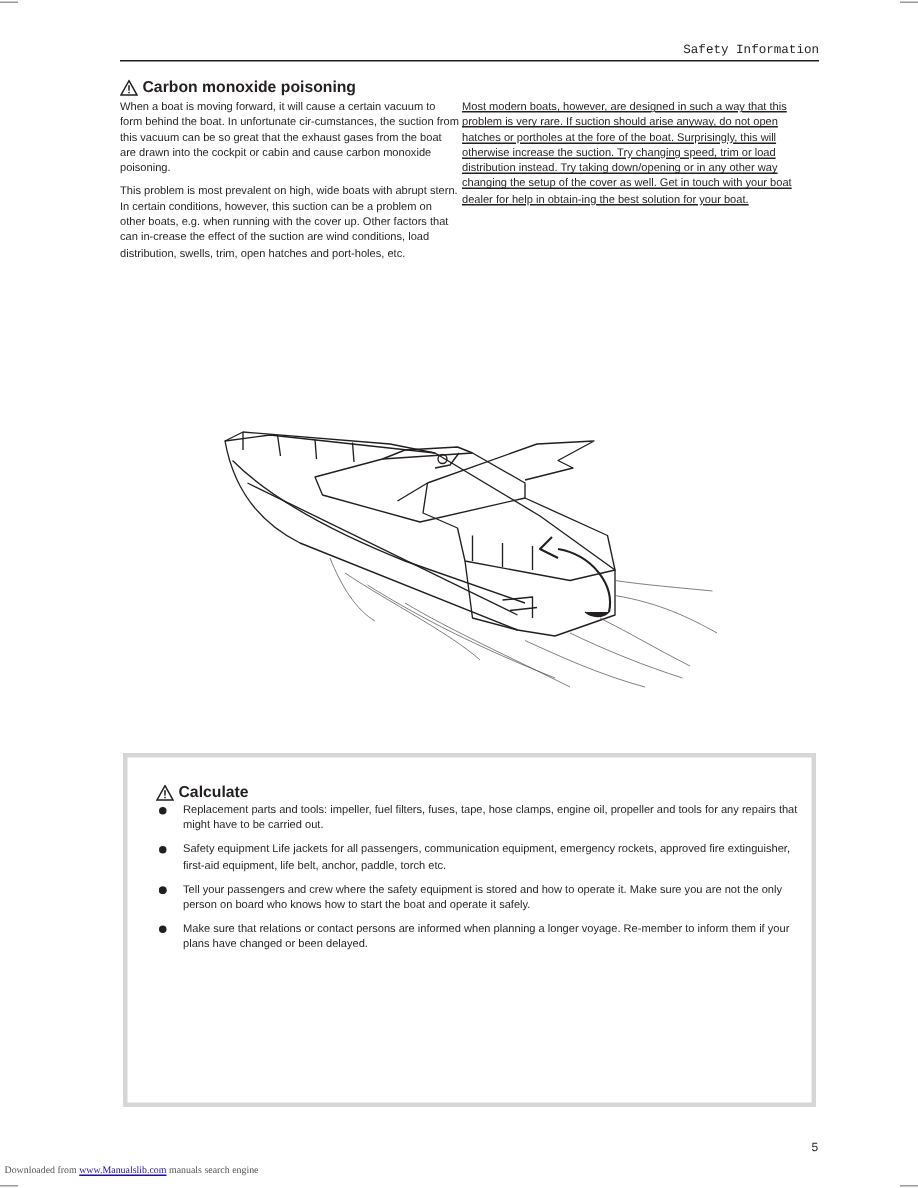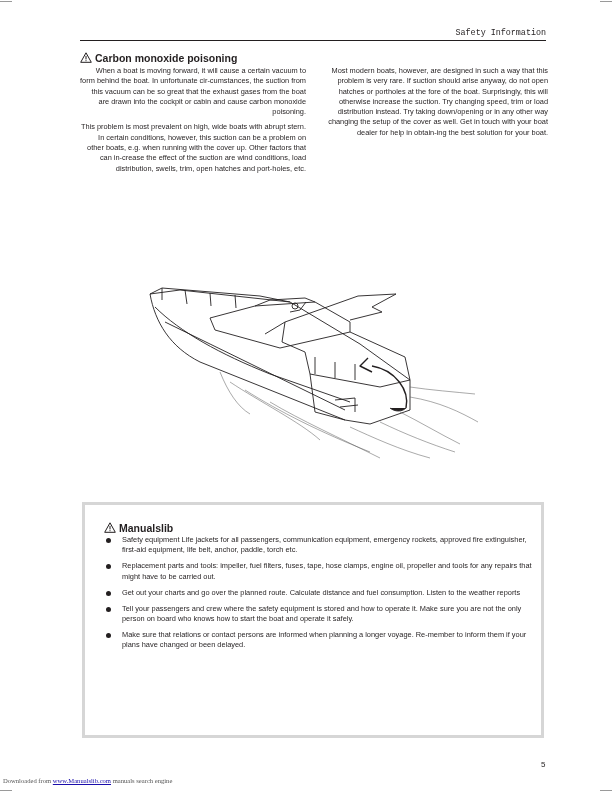--- a/index.html
+++ b/index.html
@@ -2,24 +2,24 @@
 <html><head>
 <meta charset="utf-8">
 <style>
   html, body { margin: 0; padding: 0; background: #ffffff; }
   body { width: 612px; height: 792px; position: relative; overflow: hidden;
          font-family: "Liberation Sans", sans-serif; color: #231f20; }
   .corner { position: absolute; height: 1px; width: 12px; background: #9a9a9a; }
   .hdr-title { position: absolute; right: 66px; top: 28px; font-size: 8.4px; color: #231f20; font-family: Liberation Mono, monospace; }
   .hdr-rule { position: absolute; left: 80px; top: 40px; width: 466px; height: 1px; background: #231f20; }
   .col { position: absolute; font-size: 7.4px; line-height: 10.3px; width: 226px; }
-  .col p { margin: 0 0 5px 0; text-align: right; }
+  .col p { margin: 0 0 5px 0; }
   .col1 { left: 80px; top: 52px; }
-  .col2 { left: 322px; top: 66px; }
-  h2 { margin: 0 0 1px 0; font-size: 10.5px; font-weight: bold; line-height: 13px; display: flex; align-items: flex-start; }
+  .col2 { left: 308px; top: 66px; text-decoration: underline; }
+  h2 { margin: 0 0 1px 0; font-size: 10.5px; font-weight: bold; line-height: 13px; display: flex; align-items: center; }
   .warn { display: inline-block; width: 12px; height: 11px; margin-right: 3px; }
   .illus { position: absolute; left: 110px; top: 262px; width: 380px; height: 200px; }
   .checkbox-frame { position: absolute; left: 82px; top: 502px; width: 462px; height: 236px;
        border: 3px solid #d6d6d6; box-sizing: border-box; background: #fff; }
   .checklist { position: absolute; left: 104px; top: 522px; width: 430px; font-size: 7.4px; line-height: 10.4px; }
   .checklist h2 { margin-bottom: 0; }
   .checklist ul { list-style: none; margin: 0; padding: 0; }
   .checklist li { position: relative; padding-left: 18px; margin-bottom: 5.5px; }
   .checklist li .bullet { position: absolute; left: 2px; top: 3px; width: 5px; height: 5px; border-radius: 50%; background: #231f20; }
   .checklist p { margin: 5px 0 0 0; }
@@ -96,26 +96,26 @@
 </svg>
 
 <div class="checkbox-frame"></div>
 <div class="checklist">
   <h2>
     <svg class="warn" viewBox="0 0 12 11">
       <path d="M6 0.8 L11.3 10.3 L0.7 10.3 Z" fill="none" stroke="#231f20" stroke-width="1"></path>
       <rect x="5.5" y="3.8" width="1" height="3.6" fill="#231f20"></rect>
       <rect x="5.5" y="8.2" width="1" height="1" fill="#231f20"></rect>
     </svg>
-    <span>Manualslib</span>
+    <span>Calculate</span>
   </h2>
   <ul>
+    <li><span class="bullet"></span><span>Replacement parts and tools: impeller, fuel filters, fuses, tape, hose clamps, engine oil, propeller and tools for any repairs that might have to be carried out.</span></li>
     <li><span class="bullet"></span><span>Safety equipment Life jackets for all passengers, communication equipment, emergency rockets, approved fire extinguisher, first-aid equipment, life belt, anchor, paddle, torch etc.</span></li>
-    <li><span class="bullet"></span><span>Replacement parts and tools: impeller, fuel filters, fuses, tape, hose clamps, engine oil, propeller and tools for any repairs that might have to be carried out.</span></li>
-    <li><span class="bullet"></span><span>Get out your charts and go over the planned route. Calculate distance and fuel consumption. Listen to the weather reports</span></li>
+    <li><span class="bullet"></span></li>
     <li><span class="bullet"></span><span>Tell your passengers and crew where the safety equipment is stored and how to operate it. Make sure you are not the only person on board who knows how to start the boat and operate it safely.</span></li>
     <li><span class="bullet"></span><span>Make sure that relations or contact persons are informed when planning a longer voyage. Re-member to inform them if your plans have changed or been delayed.</span></li>
   </ul>
 </div>
 
 <div class="page-num">5</div>
 
 <div class="footer">
   <span>Downloaded from </span><a>www.Manualslib.com</a><span> manuals search engine</span>
 </div>

